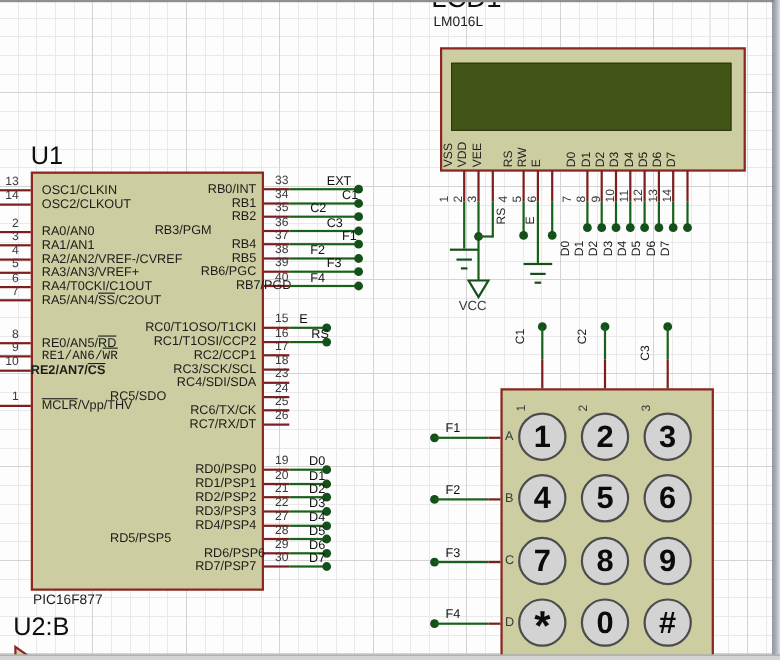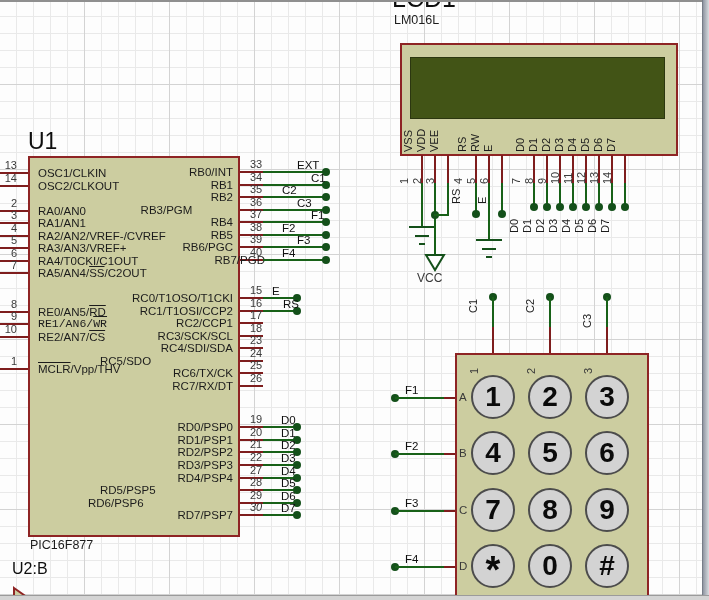--- a/index.html
+++ b/index.html
@@ -39,21 +39,21 @@
 
   <div class="body" style="left:28px;top:156px;width:212px;height:381px;"></div>
   <div class="body" style="left:400px;top:43px;width:278px;height:113px;"></div>
   <div class="screen" style="left:410px;top:57px;width:255px;height:62px;"></div>
   <div class="body" style="left:455px;top:353px;width:194px;height:250px;"></div>
 
   <div class="ref" style="left:28px;top:129px;">U1</div>
   <div class="lbl" style="left:30px;top:539px;font-size:12.5px;">PIC16F877</div>
   <div class="ref" style="left:392px;top:-14px;font-size:25px;">LCD1</div>
   <div class="lbl" style="left:394px;top:14px;font-size:12.5px;">LM016L</div>
-  <div class="ref" style="left:12px;top:557px;font-size:16px;">U2:B</div>
+  <div class="ref" style="left:12px;top:557px;font-size:23px;">U2:B</div>
   <div class="lbl" style="left:417px;top:272px;width:40px;font-size:12px;color:#3a3a3a;">VCC</div>
 
   <div id="gen">
       <div class="pinline" style="left: 0px; top: 172px; width: 28px; height: 2px;"></div>
       <div class="num" style="left: 0px; top: 160px; width: 17px; text-align: right;">13</div>
       <div class="lbl" style="left: 38px; top: 167px;"><span>OSC1/CLKIN</span></div>
       <div class="pinline" style="left: 0px; top: 185px; width: 28px; height: 2px;"></div>
       <div class="num" style="left: 0px; top: 173px; width: 17px; text-align: right;">14</div>
       <div class="lbl" style="left: 38px; top: 180px;"><span>OSC2/CLKOUT</span></div>
       <div class="pinline" style="left: 0px; top: 210px; width: 28px; height: 2px;"></div>
@@ -75,21 +75,21 @@
       <div class="num" style="left: 0px; top: 260px; width: 17px; text-align: right;">7</div>
       <div class="lbl" style="left: 38px; top: 267px;"><span>RA5/AN4/</span><span class="ovl">SS</span><span>/C2OUT</span></div>
       <div class="pinline" style="left: 0px; top: 311px; width: 28px; height: 2px;"></div>
       <div class="num" style="left: 0px; top: 299px; width: 17px; text-align: right;">8</div>
       <div class="lbl" style="left: 38px; top: 306px;"><span>RE0/AN5/</span><span class="ovl">RD</span><span></span></div>
       <div class="pinline" style="left: 0px; top: 323px; width: 28px; height: 2px;"></div>
       <div class="num" style="left: 0px; top: 311px; width: 17px; text-align: right;">9</div>
       <div class="lbl" style="left: 38px; top: 318px; font-family: Liberation Mono, monospace;"><span>RE1/AN6/</span><span class="ovl">WR</span><span></span></div>
       <div class="pinline" style="left: 0px; top: 336px; width: 28px; height: 2px;"></div>
       <div class="num" style="left: 0px; top: 324px; width: 17px; text-align: right;">10</div>
-      <div class="lbl" style="left: 38px; top: 331px;"><span>RE2/AN7/</span><span class="ovl">CS</span><span></span></div>
+      <div class="lbl" style="left: 28px; top: 331px; font-weight: bold;"><span>RE2/AN7/</span><span class="ovl">CS</span><span></span></div>
       <div class="pinline" style="left: 0px; top: 368px; width: 28px; height: 2px;"></div>
       <div class="num" style="left: 0px; top: 356px; width: 17px; text-align: right;">1</div>
       <div class="lbl" style="left: 38px; top: 363px;"><span></span><span class="ovl">MCLR</span><span>/Vpp/THV</span></div>
       <div class="pinline" style="left: 240px; top: 171px; width: 23px; height: 2px;"></div>
       <div class="num" style="left: 250px; top: 159px; width: 26px;">33</div>
       <div class="lbl" style="left: 100px; top: 166px; width: 133px; text-align: right;"><span>RB0/INT</span></div>
       <div class="wire" style="left: 263px; top: 171px; width: 63px; height: 2px;"></div>
       <div class="dot" style="left: 322px; top: 168px;"></div>
       <div class="net" style="left: 297px; top: 159px;">EXT</div>
       <div class="pinline" style="left: 240px; top: 184px; width: 23px; height: 2px;"></div>
@@ -195,26 +195,26 @@
       <div class="dot" style="left: 293px; top: 474px;"></div>
       <div class="net" style="left: 281px; top: 465px;">D4</div>
       <div class="pinline" style="left: 240px; top: 489px; width: 23px; height: 2px;"></div>
       <div class="num" style="left: 250px; top: 477px; width: 26px;">28</div>
       <div class="lbl" style="left: 100px; top: 484px; width: 133px; text-align: left;"><span>RD5/PSP5</span></div>
       <div class="wire" style="left: 263px; top: 489px; width: 34px; height: 2px;"></div>
       <div class="dot" style="left: 293px; top: 486px;"></div>
       <div class="net" style="left: 281px; top: 477px;">D5</div>
       <div class="pinline" style="left: 240px; top: 502px; width: 23px; height: 2px;"></div>
       <div class="num" style="left: 250px; top: 490px; width: 26px;">29</div>
-      <div class="lbl" style="left: 88px; top: 497px; width: 133px; text-align: left;"><span>RD6/PSP6</span></div>
+      <div class="lbl" style="left: 108px; top: 497px; width: 133px; text-align: right;"><span>RD6/PSP6</span></div>
       <div class="wire" style="left: 263px; top: 502px; width: 34px; height: 2px;"></div>
       <div class="dot" style="left: 293px; top: 499px;"></div>
       <div class="net" style="left: 281px; top: 490px;">D6</div>
       <div class="pinline" style="left: 240px; top: 514px; width: 23px; height: 2px;"></div>
-      <div class="num" style="left: 250px; top: 502px; width: 26px; font-style: italic;">30</div>
+      <div class="num" style="left: 250px; top: 502px; width: 26px;">30</div>
       <div class="lbl" style="left: 100px; top: 509px; width: 133px; text-align: right;"><span>RD7/PSP7</span></div>
       <div class="wire" style="left: 263px; top: 514px; width: 34px; height: 2px;"></div>
       <div class="dot" style="left: 293px; top: 511px;"></div>
       <div class="net" style="left: 281px; top: 502px;">D7</div>
       <div class="pinline" style="left: 421px; top: 155px; width: 2px; height: 28px;"></div>
       <div class="vlab vnum" style="left: 411px; top: 171px;">1</div>
       <div class="vlab" style="left: 415px; top: 139px;">VSS</div>
       <div class="wire" style="left: 421px; top: 183px; width: 2px; height: 43px;"></div>
       <div class="gbar" style="left: 409px; top: 226px; width: 26px;"></div>
       <div class="gbar" style="left: 415px; top: 235px; width: 14px;"></div>

